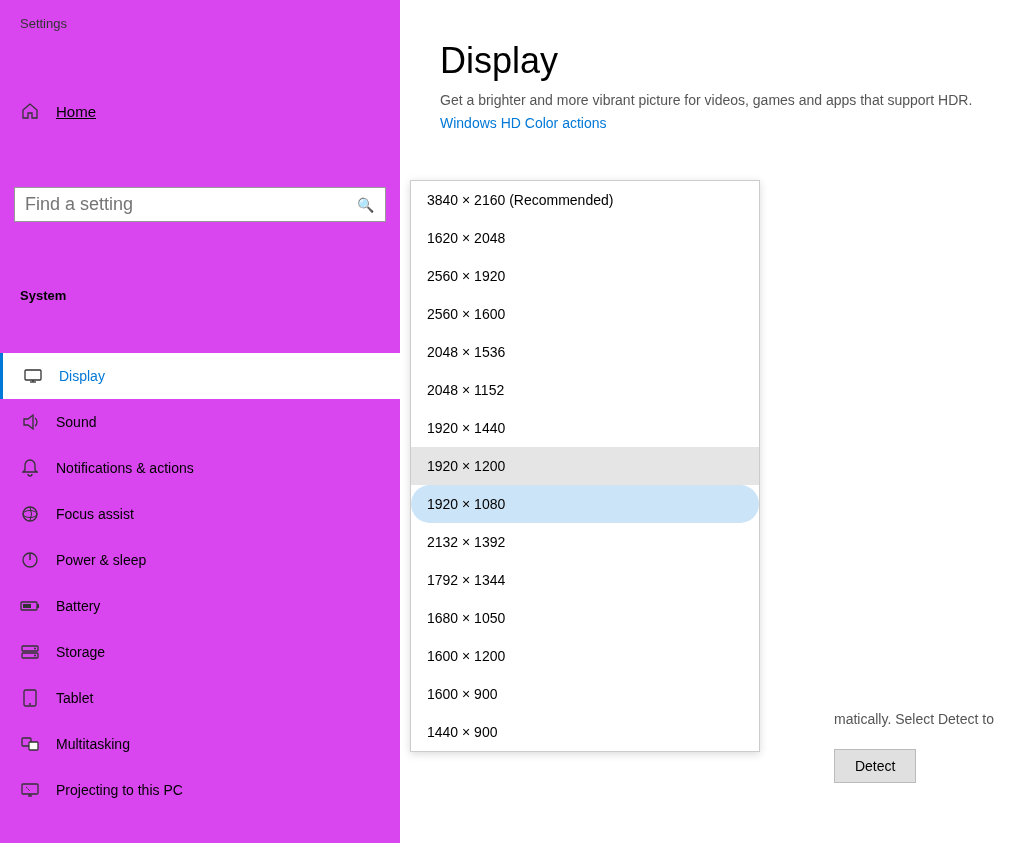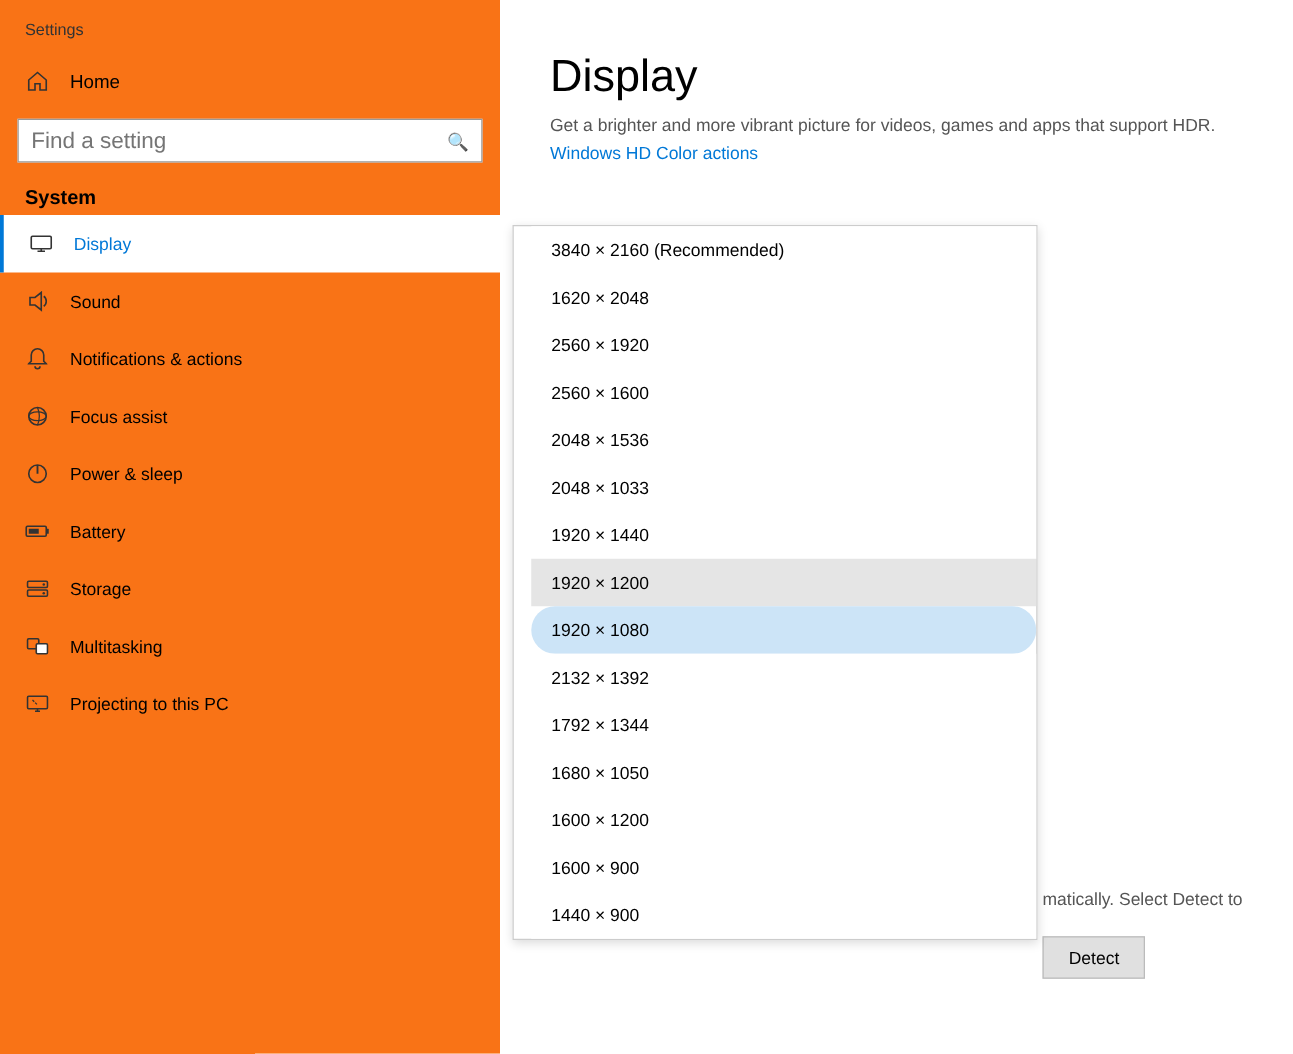--- a/index.html
+++ b/index.html
@@ -12,37 +12,39 @@
       display: flex;
       width: 1034px;
       height: 843px;
       overflow: hidden;
       background: #fff;
     }
     
     .sidebar {
       width: 400px;
       min-width: 400px;
-      background: #f97316;
+      background: #d946ef;
       display: flex;
       flex-direction: column;
       height: 100%;
+      gap: 46px;
     }
     .sidebar-title {
       font-size: 13px;
       color: #333;
       padding: 16px 20px 10px 20px;
       font-weight: 400;
     }
     .sidebar-home {
       display: flex;
       align-items: center;
       padding: 14px 20px;
       cursor: pointer;
       gap: 16px;
+      text-decoration: underline;
     }
     .sidebar-home .label {
       font-size: 15px;
       color: #000;
     }
     .search-box {
       margin: 6px 14px 12px 14px;
       display: flex;
       align-items: center;
       border: 1px solid #999;
@@ -57,21 +59,21 @@
       font-size: 18px;
       color: #555;
       flex: 1;
       font-family: 'Segoe UI', Arial, sans-serif;
     }
     .search-icon-svg {
       color: #555;
       font-size: 14px;
     }
     .system-label {
-      font-size: 16px;
+      font-size: 13px;
       font-weight: 700;
       padding: 8px 20px 4px 20px;
       color: #000;
     }
     .nav-item {
       display: flex;
       align-items: center;
       padding: 13px 20px;
       cursor: pointer;
       gap: 16px;
@@ -124,26 +126,25 @@
       color: #0078d7;
       text-decoration: none;
       cursor: pointer;
     }
 
     
     .dropdown-overlay {
       position: absolute;
       top: 180px;
       left: 10px;
-      width: 420px;
+      width: 350px;
       background: #fff;
       border: 1px solid #ccc;
       box-shadow: 0 2px 8px rgba(0,0,0,0.15);
       z-index: 100;
-      padding-left: 14px;
     }
     .dropdown-item {
       padding: 11px 16px;
       font-size: 14px;
       color: #000;
       cursor: pointer;
       background: #fff;
     }
     .dropdown-item.hovered {
       background: #e5e5e5;
@@ -260,20 +261,29 @@
       <div class="nav-item">
     <div class="nav-icon">
           <svg width="18" height="14" viewBox="0 0 18 14" fill="none">
             <rect x="1" y="1" width="16" height="5" rx="1" stroke="#333" stroke-width="1.3"></rect>
             <rect x="1" y="8" width="16" height="5" rx="1" stroke="#333" stroke-width="1.3"></rect>
             <circle cx="14" cy="3.5" r="1" fill="#333"></circle>
             <circle cx="14" cy="10.5" r="1" fill="#333"></circle>
           </svg>
         </div>
     <span class="nav-label">Storage</span>
+  </div>
+      <div class="nav-item">
+    <div class="nav-icon">
+          <svg width="14" height="18" viewBox="0 0 14 18" fill="none">
+            <rect x="1" y="1" width="12" height="16" rx="1.5" stroke="#333" stroke-width="1.3"></rect>
+            <circle cx="7" cy="15" r="1" fill="#333"></circle>
+          </svg>
+        </div>
+    <span class="nav-label">Tablet</span>
   </div>
       <div class="nav-item">
     <div class="nav-icon">
           <svg width="18" height="14" viewBox="0 0 18 14" fill="none">
             <rect x="1" y="1" width="9" height="8" rx="1" stroke="#333" stroke-width="1.3"></rect>
             <rect x="8" y="5" width="9" height="8" rx="1" stroke="#333" stroke-width="1.3" fill="white"></rect>
           </svg>
         </div>
     <span class="nav-label">Multitasking</span>
   </div>
@@ -296,21 +306,21 @@
   <p class="subtitle">Get a brighter and more vibrant picture for videos, games and apps that support HDR.</p>
   <a class="hdr-link">Windows HD Color actions</a>
 
   
   <div class="dropdown-overlay" id="dropdown-list">
       <div class="dropdown-item">3840 × 2160 (Recommended)</div>
       <div class="dropdown-item">1620 × 2048</div>
       <div class="dropdown-item">2560 × 1920</div>
       <div class="dropdown-item">2560 × 1600</div>
       <div class="dropdown-item">2048 × 1536</div>
-      <div class="dropdown-item">2048 × 1033</div>
+      <div class="dropdown-item">2048 × 1152</div>
       <div class="dropdown-item">1920 × 1440</div>
       <div class="dropdown-item hovered">1920 × 1200</div>
       <div class="dropdown-item selected">1920 × 1080</div>
       <div class="dropdown-item">2132 × 1392</div>
       <div class="dropdown-item">1792 × 1344</div>
       <div class="dropdown-item">1680 × 1050</div>
       <div class="dropdown-item">1600 × 1200</div>
       <div class="dropdown-item">1600 × 900</div>
       <div class="dropdown-item">1440 × 900</div>
     </div>

